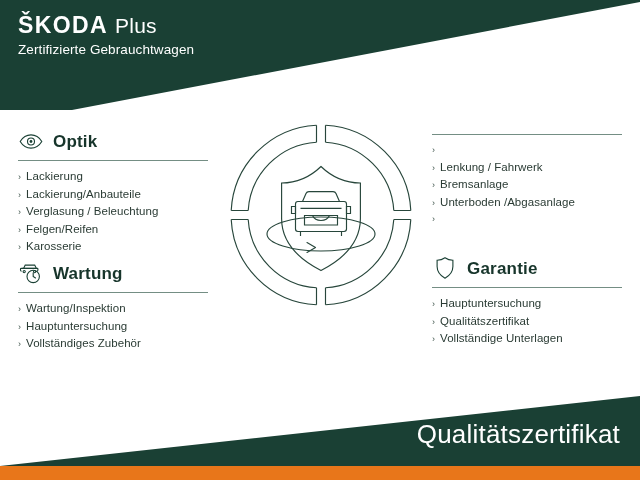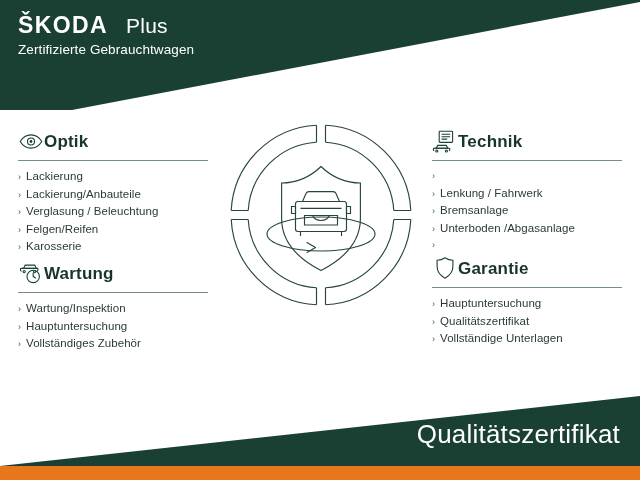--- a/index.html
+++ b/index.html
@@ -37,21 +37,21 @@
     z-index: 3;
     color: #ffffff;
     line-height: 1;
   }
   .brand-line1 {
     font-size: 22px;
     letter-spacing: 0.5px;
     white-space: nowrap;
     display: flex;
     align-items: baseline;
-    gap: 18px;
+    gap: 7px;
   }
   .brand-skoda {
     font-weight: 700;
     font-size: 23px;
     letter-spacing: 1.4px;
     font-stretch: condensed;
   }
   .brand-plus {
     font-weight: 400;
     font-size: 21px;
@@ -105,20 +105,21 @@
   .col-right { left: 432px; }
 
   .sec-optik    { top: 128px; }
   .sec-wartung  { top: 260px; }
   .sec-technik  { top: 128px; }
   .sec-garantie { top: 255px; }
 
   .sec-head {
     display: flex;
     align-items: center;
+    gap: 9px;
     height: 26px;
   }
   .sec-icon {
     width: 26px;
     height: 24px;
     flex: 0 0 26px;
     display: flex;
     align-items: center;
     justify-content: center;
     color: #1A4034;
@@ -250,34 +251,20 @@
           <span>Hauptuntersuchung</span>
         </li>
       <li>
           <span class="chev">›</span>
           <span>Vollständiges Zubehör</span>
         </li>
     </ul>
   </div>
 
   <div class="col col-right sec-technik">
-    <div class="sec-head">
-      <span class="sec-icon">
-        <svg width="24" height="23" viewBox="0 0 24 23" fill="none" stroke="#1A4034" stroke-width="1.1">
-          <rect x="6.2" y="1.2" width="13.4" height="11.2" rx="0.8"></rect>
-          <path d="M8.6 4.3h8.6M8.6 6.7h8.6M8.6 9.1h5.6"></path>
-          <path d="M1.6 18.2h13.6"></path>
-          <path d="M3.2 18.2 4.7 15.4h8.6l1.6 2.8"></path>
-          <path d="M1.3 20.7c-.5 0-.9-.4-.9-.9v-.8c0-.4.3-.7.7-.7h15c.4 0 .7.3.7.7v.8c0 .5-.4.9-.9.9"></path>
-          <circle cx="3.8" cy="21" r="1.05"></circle>
-          <circle cx="13.4" cy="21" r="1.05"></circle>
-        </svg>
-      </span>
-      <span class="sec-title">Technik</span>
-    </div>
     <div class="sec-rule"></div>
     <ul class="sec-list">
       <li>
           <span class="chev">›</span>
         </li>
       <li>
           <span class="chev">›</span>
           <span>Lenkung / Fahrwerk</span>
         </li>
       <li>

